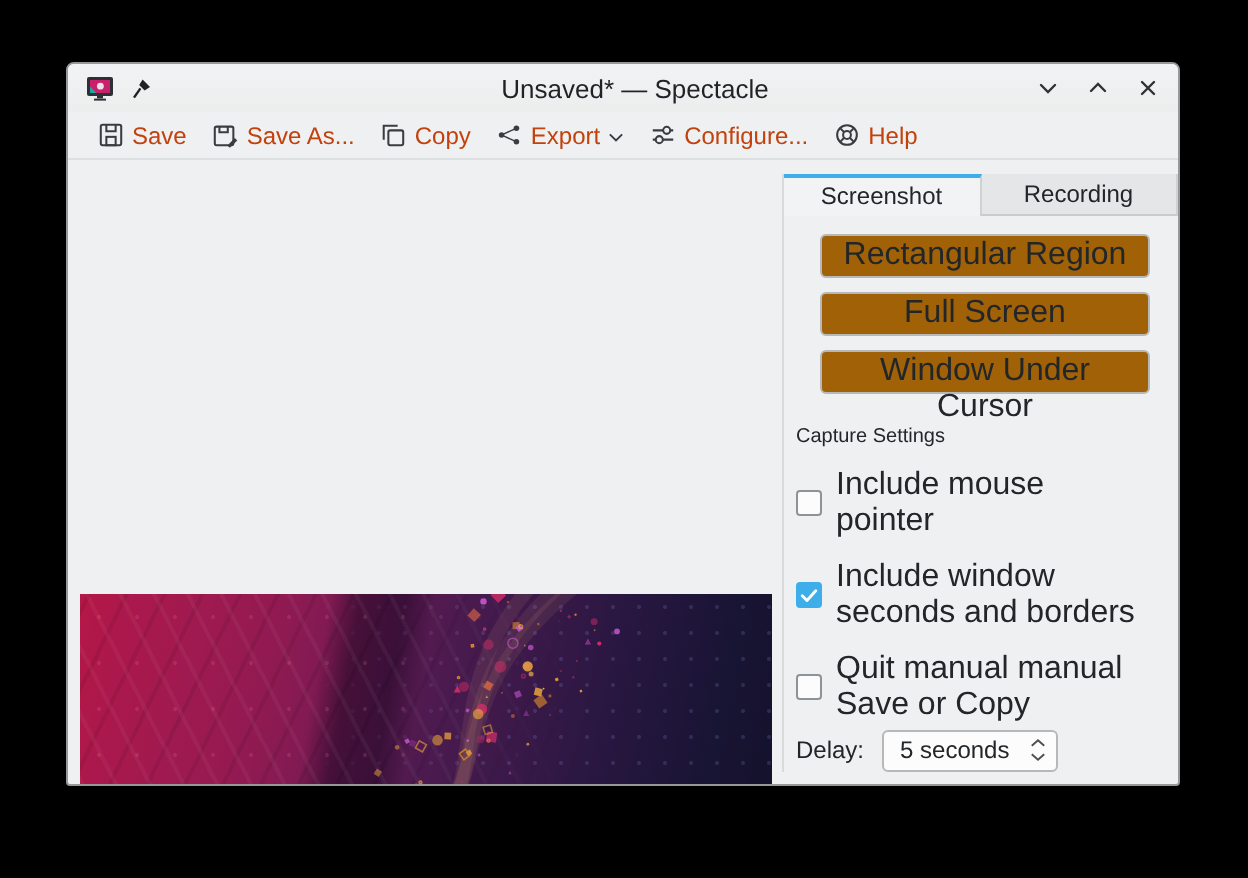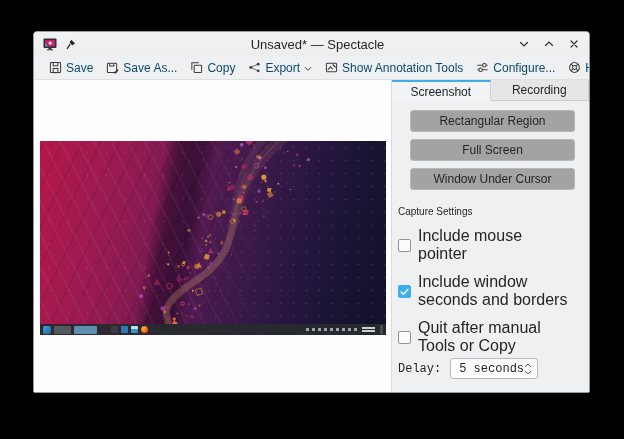--- a/index.html
+++ b/index.html
@@ -8,25 +8,25 @@
 
   
   .titlebar{height:24px;display:flex;align-items:center;padding:0 9px;position:relative;background:linear-gradient(#f2f3f4,#eceded);}
   .titlebar .title{position:absolute;left:12px;right:0;text-align:center;font-size:13px;color:#1f2326;pointer-events:none;}
   .tb-icons{display:flex;align-items:center;gap:8px;z-index:1;}
   .win-controls{display:flex;align-items:center;gap:13px;margin-left:auto;z-index:1;}
   .win-btn{width:12px;height:12px;display:flex;align-items:center;justify-content:center;background:none;border:none;padding:0;}
 
   
   .toolbar{height:23px;display:flex;align-items:center;padding:0 10px;gap:3px;border-bottom:1px solid #dde0e1;background:#eff0f1;}
-  .tbtn{display:flex;align-items:center;gap:4px;padding:2px 5px;font-size:12px;color:#0c4a6e;background:none;border:none;font-family:inherit;white-space:nowrap;}
+  .tbtn{display:flex;align-items:center;gap:4px;padding:2px 5px;font-size:12px;color:#c2410c;background:none;border:none;font-family:inherit;white-space:nowrap;}
   .tbtn .ticon{display:flex;align-items:center;}
 
   
-  .content{position:absolute;top:48px;left:0;right:0;bottom:0;display:flex;}
+  .content{position:absolute;top:48px;left:0;right:0;bottom:0;display:flex;align-items:center;}
   .preview-pane{width:357px;background:#fdfdfd;position:relative;flex:none;}
   .side-panel{flex:1;background:#eff0f1;border-left:1px solid #d8dadb;display:flex;flex-direction:column;box-sizing:border-box;}
 
   
   .preview{position:absolute;left:6px;top:61px;width:346px;height:194px;overflow:hidden;background:
     linear-gradient(102deg,#b41748 0%,#9f1a50 16%,#75195573 36%,#471a4e 52%,#2a1742 70%,#181433 86%,#131028 100%),
     linear-gradient(102deg,#ad1747 0%,#8c1b52 28%,#4b1a50 55%,#1c1636 80%,#131029 100%);}
   .stripe{position:absolute;inset:0;background:linear-gradient(100deg,transparent 33%,rgba(14,4,26,0.45) 37%,rgba(14,4,26,0.45) 43%,transparent 47%);}
   .tex-left{position:absolute;inset:0;background:
     repeating-linear-gradient(63deg,rgba(255,255,255,0.045) 0 2px,transparent 2px 15px),
@@ -51,27 +51,27 @@
   .pt-dot{width:3px;height:3px;background:#a6abb0;border-radius:0.5px;}
   .pt-clock{display:flex;flex-direction:column;gap:1px;margin-left:2px;}
   .pt-clock span{display:block;width:13px;height:2px;background:#ccd0d3;}
   .pt-edge{width:3px;height:9px;background:#4a4e53;margin-left:2px;}
 
   
   .tabbar{height:21px;display:flex;flex:none;}
   .tab{flex:1;display:flex;align-items:center;justify-content:center;font-size:12px;color:#232629;background:#e4e6e7;border:none;border-bottom:1px solid #c9cccd;border-right:1px solid #cfd2d3;font-family:inherit;box-sizing:border-box;}
   .tab.active{background:#f2f3f4;border-bottom:none;border-top:2px solid #3daee9;}
   .panel-body{padding:9px 14px 0 4px;display:flex;flex-direction:column;}
-  .cap-btn{height:22px;margin-bottom:7px;background:#a3a3a3;border:1px solid #b6b8ba;border-radius:3px;font-size:12px;color:#232629;font-family:inherit;margin-left:14px;}
+  .cap-btn{height:22px;margin-bottom:7px;background:#a16207;border:1px solid #b6b8ba;border-radius:3px;font-size:16px;color:#232629;font-family:inherit;margin-left:14px;}
   .settings-heading{margin:9px 0 0 2px;font-size:10px;color:#232629;}
   .cb-row{display:flex;align-items:center;gap:7px;margin-top:10px;margin-left:2px;cursor:default;}
   .cb{width:13px;height:13px;box-sizing:border-box;border:1px solid #8f9396;border-radius:2px;background:#fcfcfc;flex:none;display:flex;align-items:center;justify-content:center;}
   .cb.checked{background:#3daee9;border-color:#3daee9;}
   .cb-label{font-size:16px;color:#232629;}
-  .delay-row{display:flex;align-items:center;gap:9px;margin-top:3px;margin-left:2px;font-family:Liberation Mono, monospace;}
+  .delay-row{display:flex;align-items:center;gap:9px;margin-top:3px;margin-left:2px;}
   .delay-label{font-size:12px;color:#232629;}
   .spinbox{width:88px;height:21px;box-sizing:border-box;background:#fcfcfc;border:1px solid #b6b8ba;border-radius:3px;display:flex;align-items:center;padding:0 5px 0 8px;}
   .spin-value{flex:1;font-size:12px;color:#232629;}
   .spin-arrows{display:flex;flex-direction:column;gap:2px;align-items:center;background:none;border:none;padding:0;}
 </style>
 </head>
 <body>
 
 <div class="canvas">
   <div class="window">
@@ -162,32 +162,20 @@
                 <circle cx="3" cy="7" r="1.5"></circle>
                 <circle cx="11" cy="3.4" r="1.5"></circle>
                 <circle cx="11" cy="10.6" r="1.5"></circle>
               </g>
             </svg>
         </span>
         <span>Export</span>
         <span><svg width="8" height="7" viewBox="0 0 9 8">
               <polyline points="1,2.5 4.5,6 8,2.5" fill="none" stroke="#383d42" stroke-width="1.1"></polyline>
             </svg></span>
-      </button>
-      <button class="tbtn">
-        <span class="ticon">
-          <svg width="13" height="13" viewBox="0 0 14 14">
-              <g fill="none" stroke="#383d42" stroke-width="1.1">
-                <rect x="1.5" y="2.5" width="11" height="9" rx="1"></rect>
-                <path d="M3 9.5 L6 6.3 L8.3 8.8"></path>
-              </g>
-              <path d="M8.8 3.2 L12 6.4 L11 7.4 L7.8 4.2 Z" fill="#383d42"></path>
-            </svg>
-        </span>
-        <span>Show Annotation Tools</span>
       </button>
       <button class="tbtn">
         <span class="ticon">
           <svg width="13" height="13" viewBox="0 0 14 14">
               <g stroke="#383d42" stroke-width="1.1" fill="none">
                 <line x1="1.5" y1="4.5" x2="12.5" y2="4.5"></line>
                 <line x1="1.5" y1="9.5" x2="12.5" y2="9.5"></line>
               </g>
               <circle cx="9" cy="4.5" r="1.9" fill="#eff0f1" stroke="#383d42" stroke-width="1.1"></circle>
               <circle cx="5" cy="9.5" r="1.9" fill="#eff0f1" stroke="#383d42" stroke-width="1.1"></circle>
@@ -413,21 +401,21 @@
           <div class="cb-row">
             <span class="cb checked">
               <svg width="11" height="11" viewBox="0 0 13 13">
                   <polyline points="2.5,7 5.3,9.8 10.5,4" fill="none" stroke="#fff" stroke-width="1.7" stroke-linecap="round" stroke-linejoin="round"></polyline>
                 </svg>
             </span>
             <span class="cb-label">Include window seconds and borders</span>
           </div>
           <div class="cb-row">
             <span class="cb"></span>
-            <span class="cb-label">Quit after manual Tools or Copy</span>
+            <span class="cb-label">Quit manual manual Save or Copy</span>
           </div>
 
           <div class="delay-row">
             <span class="delay-label">Delay:</span>
             <div class="spinbox">
               <span class="spin-value">5 seconds</span>
               <button class="spin-arrows">
                 <svg width="8" height="5" viewBox="0 0 9 5">
                     <polyline points="1,4 4.5,1 8,4" fill="none" stroke="#4a4f53" stroke-width="1.1"></polyline>
                   </svg>

